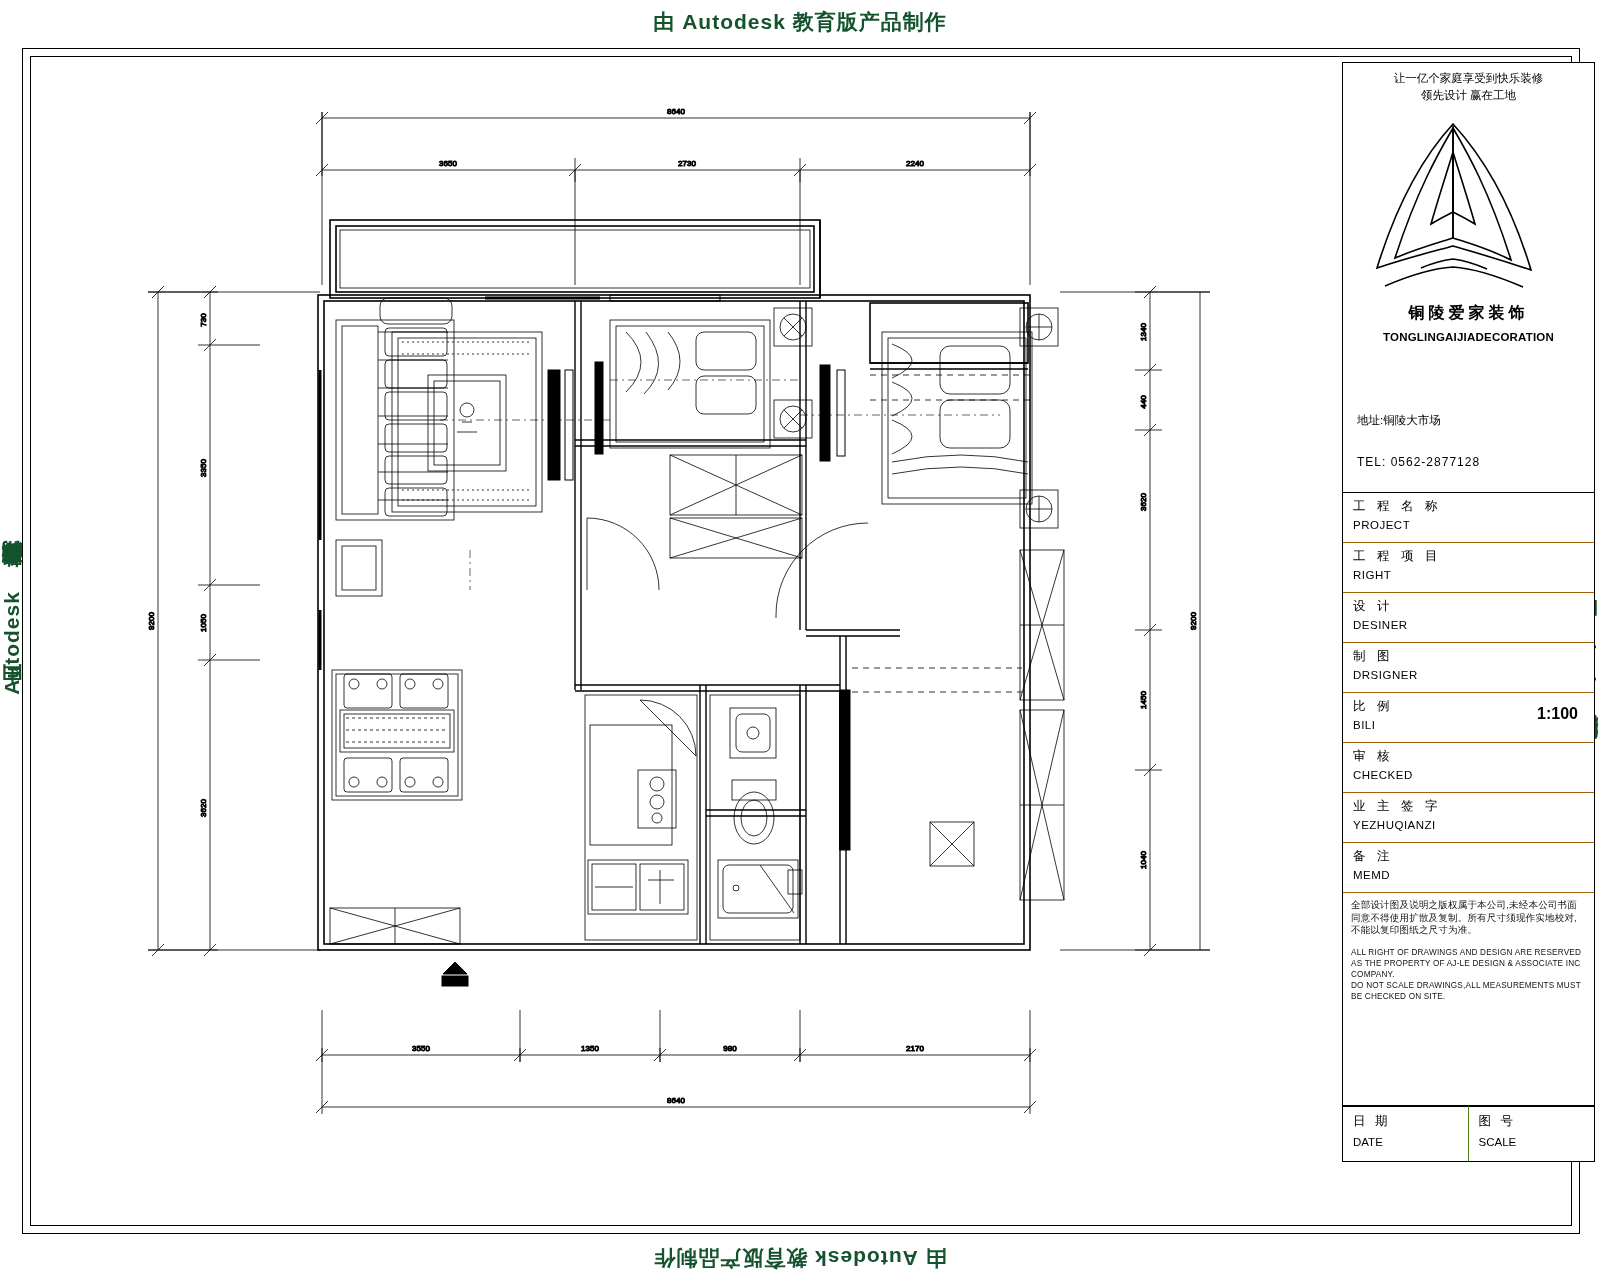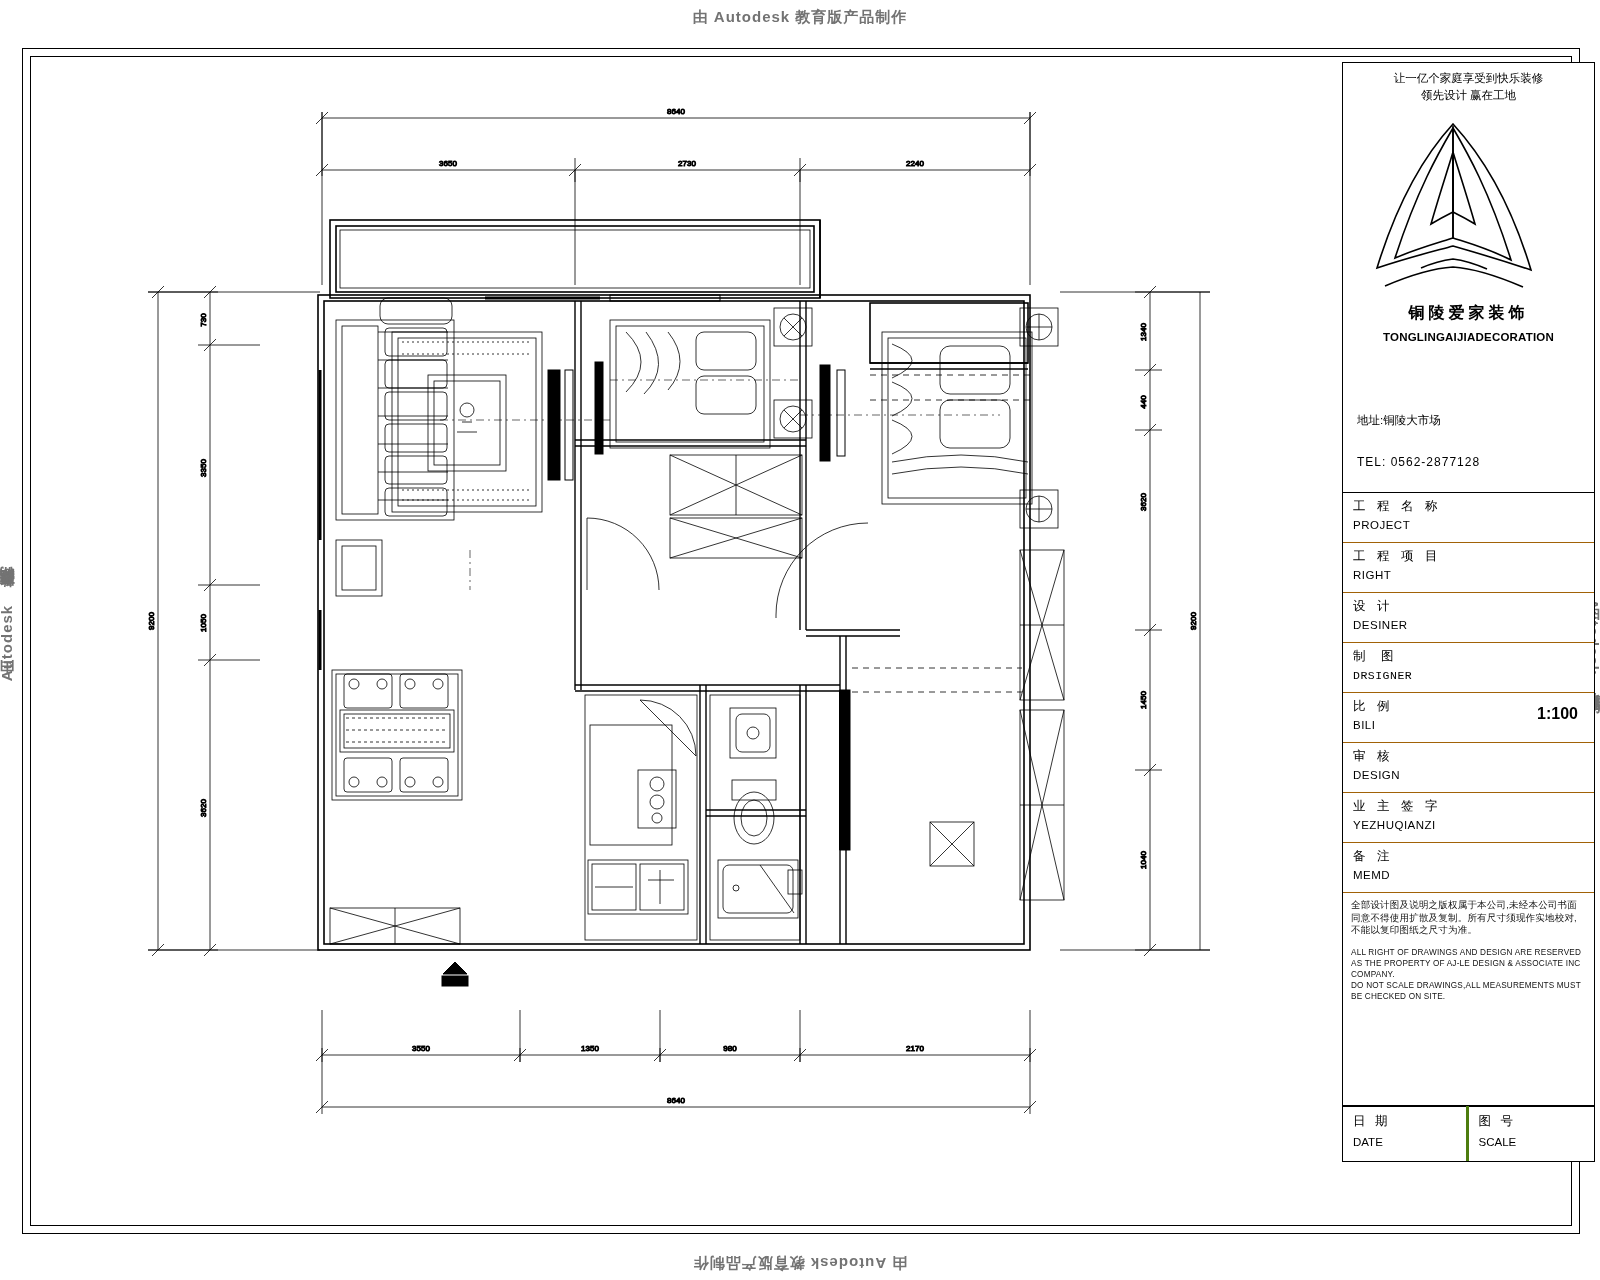--- a/index.html
+++ b/index.html
@@ -1,17 +1,17 @@
 <!DOCTYPE html>
 <html><head>
 <meta charset="utf-8">
 <style>
   html,body{margin:0;padding:0;background:#ffffff;}
   body{width:1600px;height:1280px;position:relative;font-family:"Liberation Sans",sans-serif;color:#000;overflow:hidden;}
-  .wm{position:absolute;font-weight:bold;font-size:15px;letter-spacing:1px;color:#737373;white-space:nowrap;}
+  .wm{position:absolute;font-weight:bold;font-size:21px;letter-spacing:1px;color:#14532d;white-space:nowrap;}
   .wm-top{top:8px;left:50%;transform:translateX(-50%);}
   .wm-bottom{bottom:8px;left:50%;transform:translateX(-50%) rotate(180deg);}
   .wm-left{left:-2px;top:50%;transform:translateY(-50%) rotate(180deg);writing-mode:vertical-rl;}
   .wm-right{right:-2px;top:50%;transform:translateY(-50%);writing-mode:vertical-rl;}
 
   .frame{position:absolute;left:22px;top:48px;width:1556px;height:1184px;border:1px solid #000;}
   .frame-in{position:absolute;left:30px;top:56px;width:1540px;height:1168px;border:1px solid #000;}
 
   
   .titleblock{position:absolute;left:1342px;top:62px;width:253px;height:1100px;border:1px solid #000;box-sizing:border-box;background:#fff;}
@@ -28,21 +28,21 @@
   .tb-row .cn{position:absolute;left:10px;top:5px;font-size:12.5px;letter-spacing:4px;}
   .tb-row .en{position:absolute;left:10px;top:26px;font-size:11.5px;letter-spacing:0.5px;}
   .tb-row .val{position:absolute;right:16px;top:12px;font-size:16px;font-weight:bold;}
 
   .tb-note{position:absolute;left:0;width:100%;border-bottom:1px solid #000;box-sizing:border-box;padding:6px 8px;}
   .tb-note p{margin:0;font-size:9.5px;line-height:12.5px;letter-spacing:0.2px;color:#111;}
   .tb-note p.en{font-size:8.2px;line-height:11px;}
 
   .tb-foot{position:absolute;left:0;bottom:0;width:100%;height:56px;border-top:1px solid #000;box-sizing:border-box;}
   .tb-foot .half{position:absolute;top:0;height:100%;width:50%;box-sizing:border-box;}
-  .tb-foot .half.l{left:0;border-right:3px solid #4d7c0f;}
+  .tb-foot .half.l{left:0;border-right:1px solid #4d7c0f;}
   .tb-foot .half.r{left:50%;}
   .tb-foot .cn{position:absolute;left:10px;top:7px;font-size:12.5px;letter-spacing:3px;}
   .tb-foot .en{position:absolute;left:10px;top:30px;font-size:11.5px;}
 
   
   .plan{position:absolute;left:140px;top:70px;width:1180px;height:1090px;}
   svg{display:block;}
   .dim{font-size:8px;fill:#000;font-family:"Liberation Sans",sans-serif;}
   .vdim{font-size:8px;fill:#000;}
 </style>
@@ -406,33 +406,33 @@
   <div class="tb-row" style="top:480px;height:50px;">
     <span class="cn">工 程 项 目</span>
     <span class="en">RIGHT</span>
     <span class="val"></span>
   </div>
   <div class="tb-row" style="top:530px;height:50px;">
     <span class="cn">设  计</span>
     <span class="en">DESINER</span>
     <span class="val"></span>
   </div>
-  <div class="tb-row" style="top:580px;height:50px;font-family:Liberation Mono, monospace;">
+  <div class="tb-row" style="top:580px;height:50px;">
     <span class="cn">制  图</span>
     <span class="en">DRSIGNER</span>
     <span class="val"></span>
   </div>
   <div class="tb-row" style="top:630px;height:50px;">
     <span class="cn">比  例</span>
     <span class="en">BILI</span>
     <span class="val">1:100</span>
   </div>
   <div class="tb-row" style="top:680px;height:50px;">
     <span class="cn">审  核</span>
-    <span class="en">DESIGN</span>
+    <span class="en">CHECKED</span>
     <span class="val"></span>
   </div>
   <div class="tb-row" style="top:730px;height:50px;">
     <span class="cn">业 主 签 字</span>
     <span class="en">YEZHUQIANZI</span>
     <span class="val"></span>
   </div>
   <div class="tb-row" style="top:780px;height:50px;">
     <span class="cn">备  注</span>
     <span class="en">MEMD</span>

